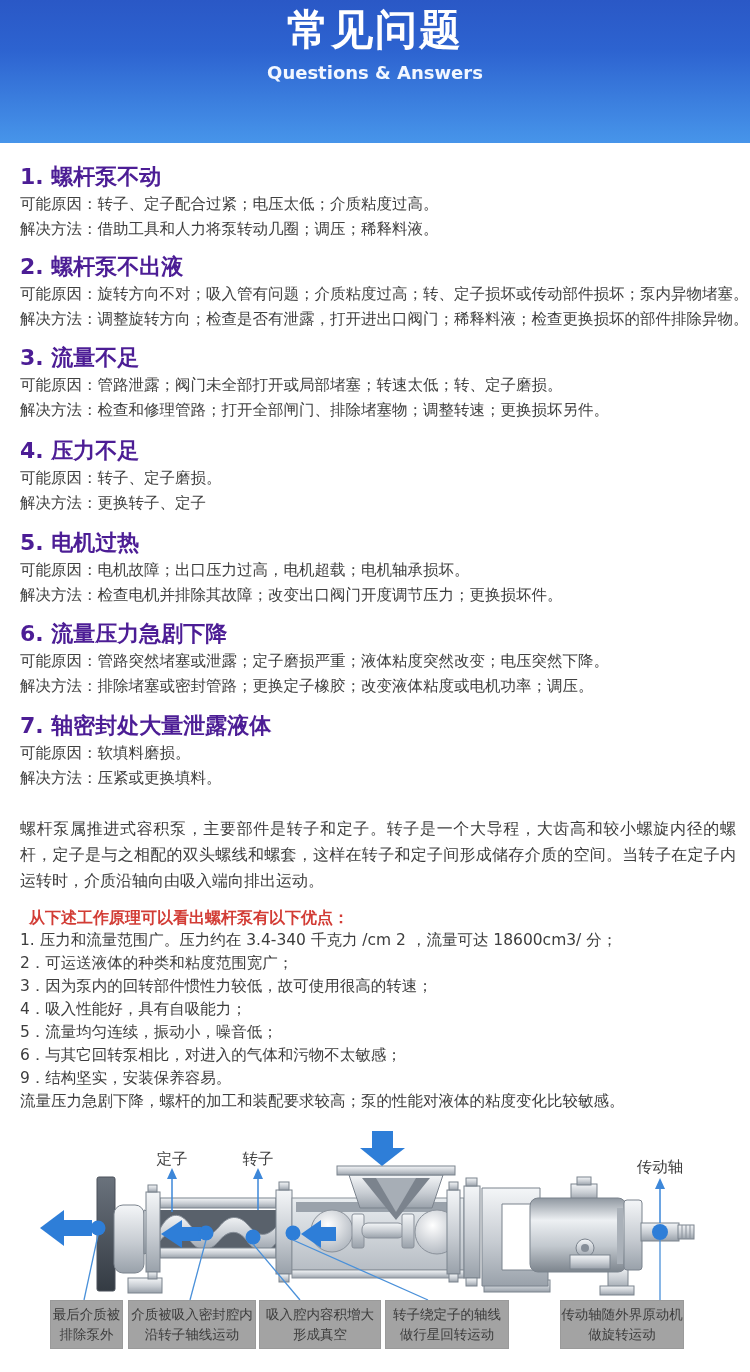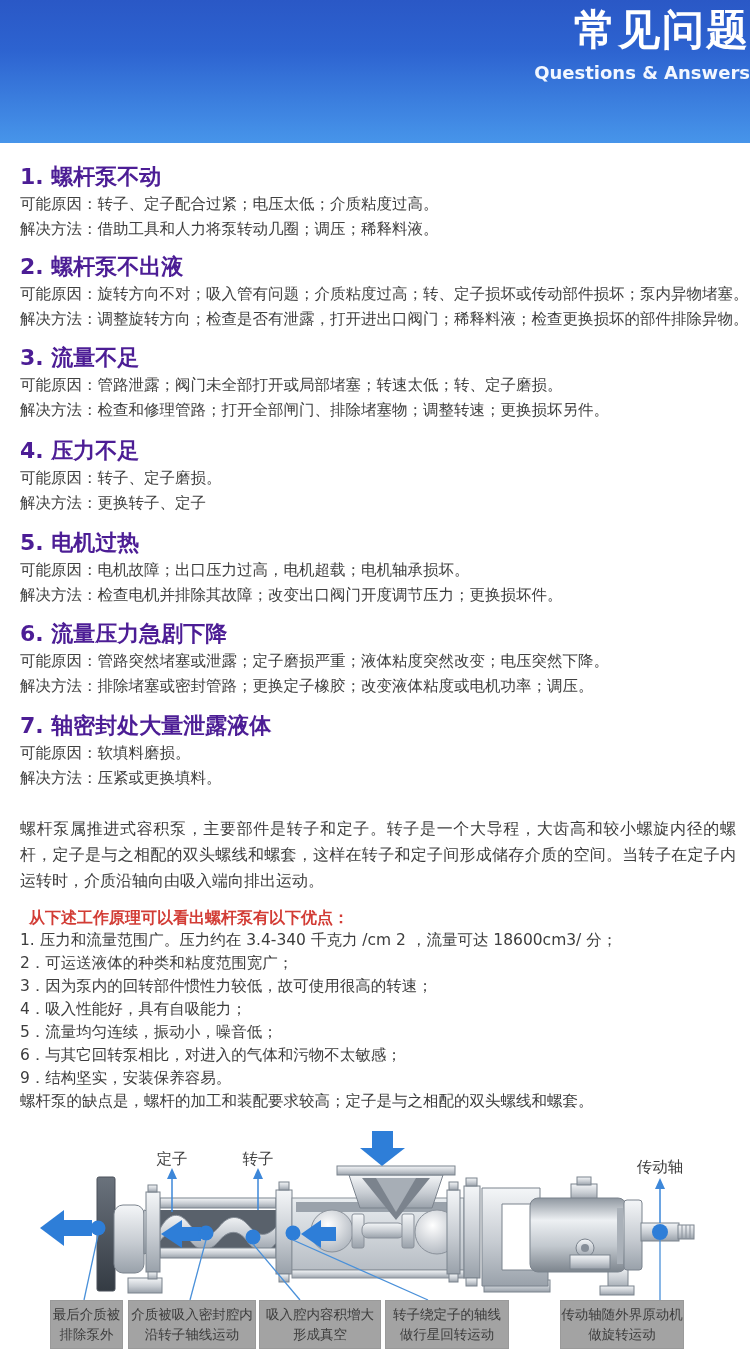--- a/index.html
+++ b/index.html
@@ -1,20 +1,20 @@
 <!DOCTYPE html>
 <html><head>
 <meta charset="utf-8">
 <style>
   html,body{margin:0;padding:0;background:#ffffff;}
   .page{position:relative;width:750px;height:1372px;background:#ffffff;overflow:hidden;
         font-family:"DejaVu Sans","Liberation Sans",sans-serif;}
   
   .hdr{position:absolute;left:0;top:0;width:750px;height:143px;
-       background:linear-gradient(180deg,#2a58c6 0%,#2d63d0 35%,#4795ea 100%);text-align:right;}
+       background:linear-gradient(180deg,#2a58c6 0%,#2d63d0 35%,#4795ea 100%);text-align:center;}
   .hdr h1{margin:0;padding-top:6px;font-size:42px;line-height:48px;font-weight:bold;color:#ffffff;letter-spacing:2px;}
   .hdr .sub{margin-top:8px;font-size:18px;font-weight:bold;color:#f2f7ff;letter-spacing:0px;}
   
   .faq{position:absolute;left:20px;width:724px;}
   .faq h2{margin:0 0 5px 0;font-size:22px;line-height:20px;font-weight:bold;color:#4c1d95;}
   .faq p{margin:0;font-size:15.5px;line-height:24.5px;color:#404040;white-space:nowrap;}
   
   .desc{position:absolute;left:20px;top:816px;width:716px;margin:0;font-size:16px;line-height:26px;color:#3d3d3d;text-align:justify;}
   .adv{position:absolute;left:20px;top:906px;width:722px;}
   .adv p{margin:0;font-size:15.5px;line-height:23px;color:#3d3d3d;white-space:nowrap;}
@@ -75,21 +75,21 @@
 
   <div class="adv">
     <p class="red">从下述工作原理可以看出螺杆泵有以下优点：</p>
     <p>1. 压力和流量范围广。压力约在 3.4-340 千克力 /cm 2 ，流量可达 18600cm3/ 分；</p>
     <p>2．可运送液体的种类和粘度范围宽广；</p>
     <p>3．因为泵内的回转部件惯性力较低，故可使用很高的转速；</p>
     <p>4．吸入性能好，具有自吸能力；</p>
     <p>5．流量均匀连续，振动小，噪音低；</p>
     <p>6．与其它回转泵相比，对进入的气体和污物不太敏感；</p>
     <p>9．结构坚实，安装保养容易。</p>
-    <p>螺杆泵的缺点是，螺杆的加工和装配要求较高；定子是与之相配的双头螺线和螺套。</p>
+    <p>流量压力急剧下降，螺杆的加工和装配要求较高；泵的性能对液体的粘度变化比较敏感。</p>
   </div>
 
   <div class="diagram">
     <svg width="750" height="244" viewBox="0 0 750 244">
       <defs>
         <linearGradient id="gMetal" x1="0" y1="0" x2="0" y2="1">
           <stop offset="0" stop-color="#f4f6f8"></stop>
             <stop offset="0.55" stop-color="#c7ccd2"></stop>
             <stop offset="1" stop-color="#99a1aa"></stop>
         </linearGradient>

